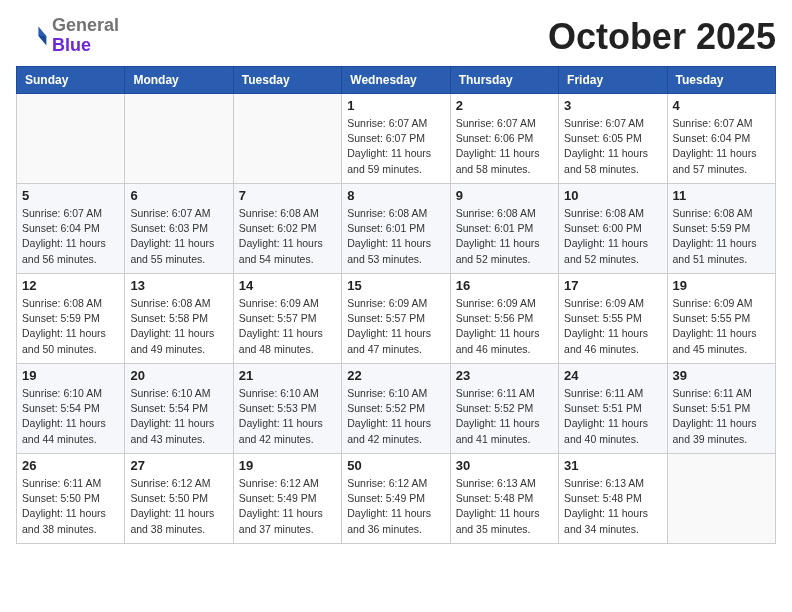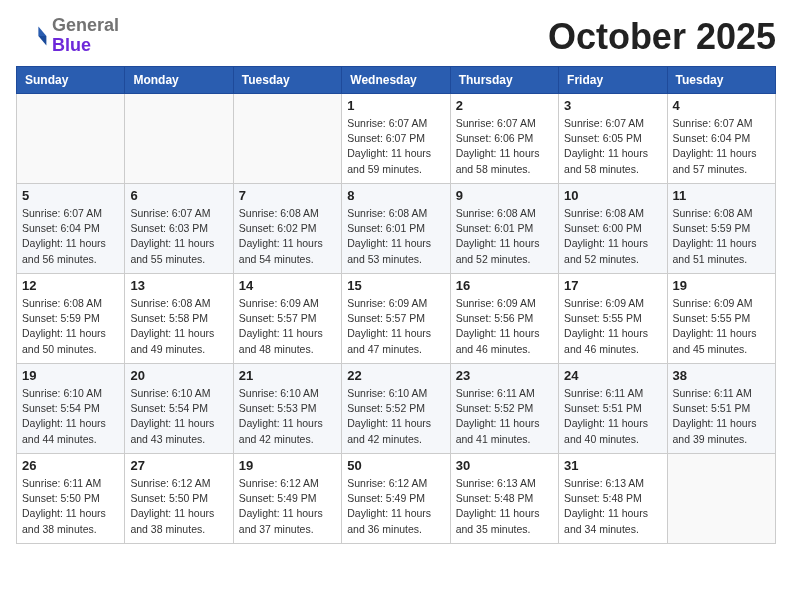--- a/index.html
+++ b/index.html
@@ -226,21 +226,21 @@
         </td>
         <td>
           <div class="day-num">23</div>
           <div class="day-info">Sunrise: 6:11 AM<br>Sunset: 5:52 PM<br>Daylight: 11 hours and 41 minutes.</div>
         </td>
         <td>
           <div class="day-num">24</div>
           <div class="day-info">Sunrise: 6:11 AM<br>Sunset: 5:51 PM<br>Daylight: 11 hours and 40 minutes.</div>
         </td>
         <td>
-          <div class="day-num">38</div>
+          <div class="day-num">39</div>
           <div class="day-info">Sunrise: 6:11 AM<br>Sunset: 5:51 PM<br>Daylight: 11 hours and 39 minutes.</div>
         </td>
       </tr>
       <tr>
         <td>
           <div class="day-num">26</div>
           <div class="day-info">Sunrise: 6:11 AM<br>Sunset: 5:50 PM<br>Daylight: 11 hours and 38 minutes.</div>
         </td>
         <td>
           <div class="day-num">27</div>

